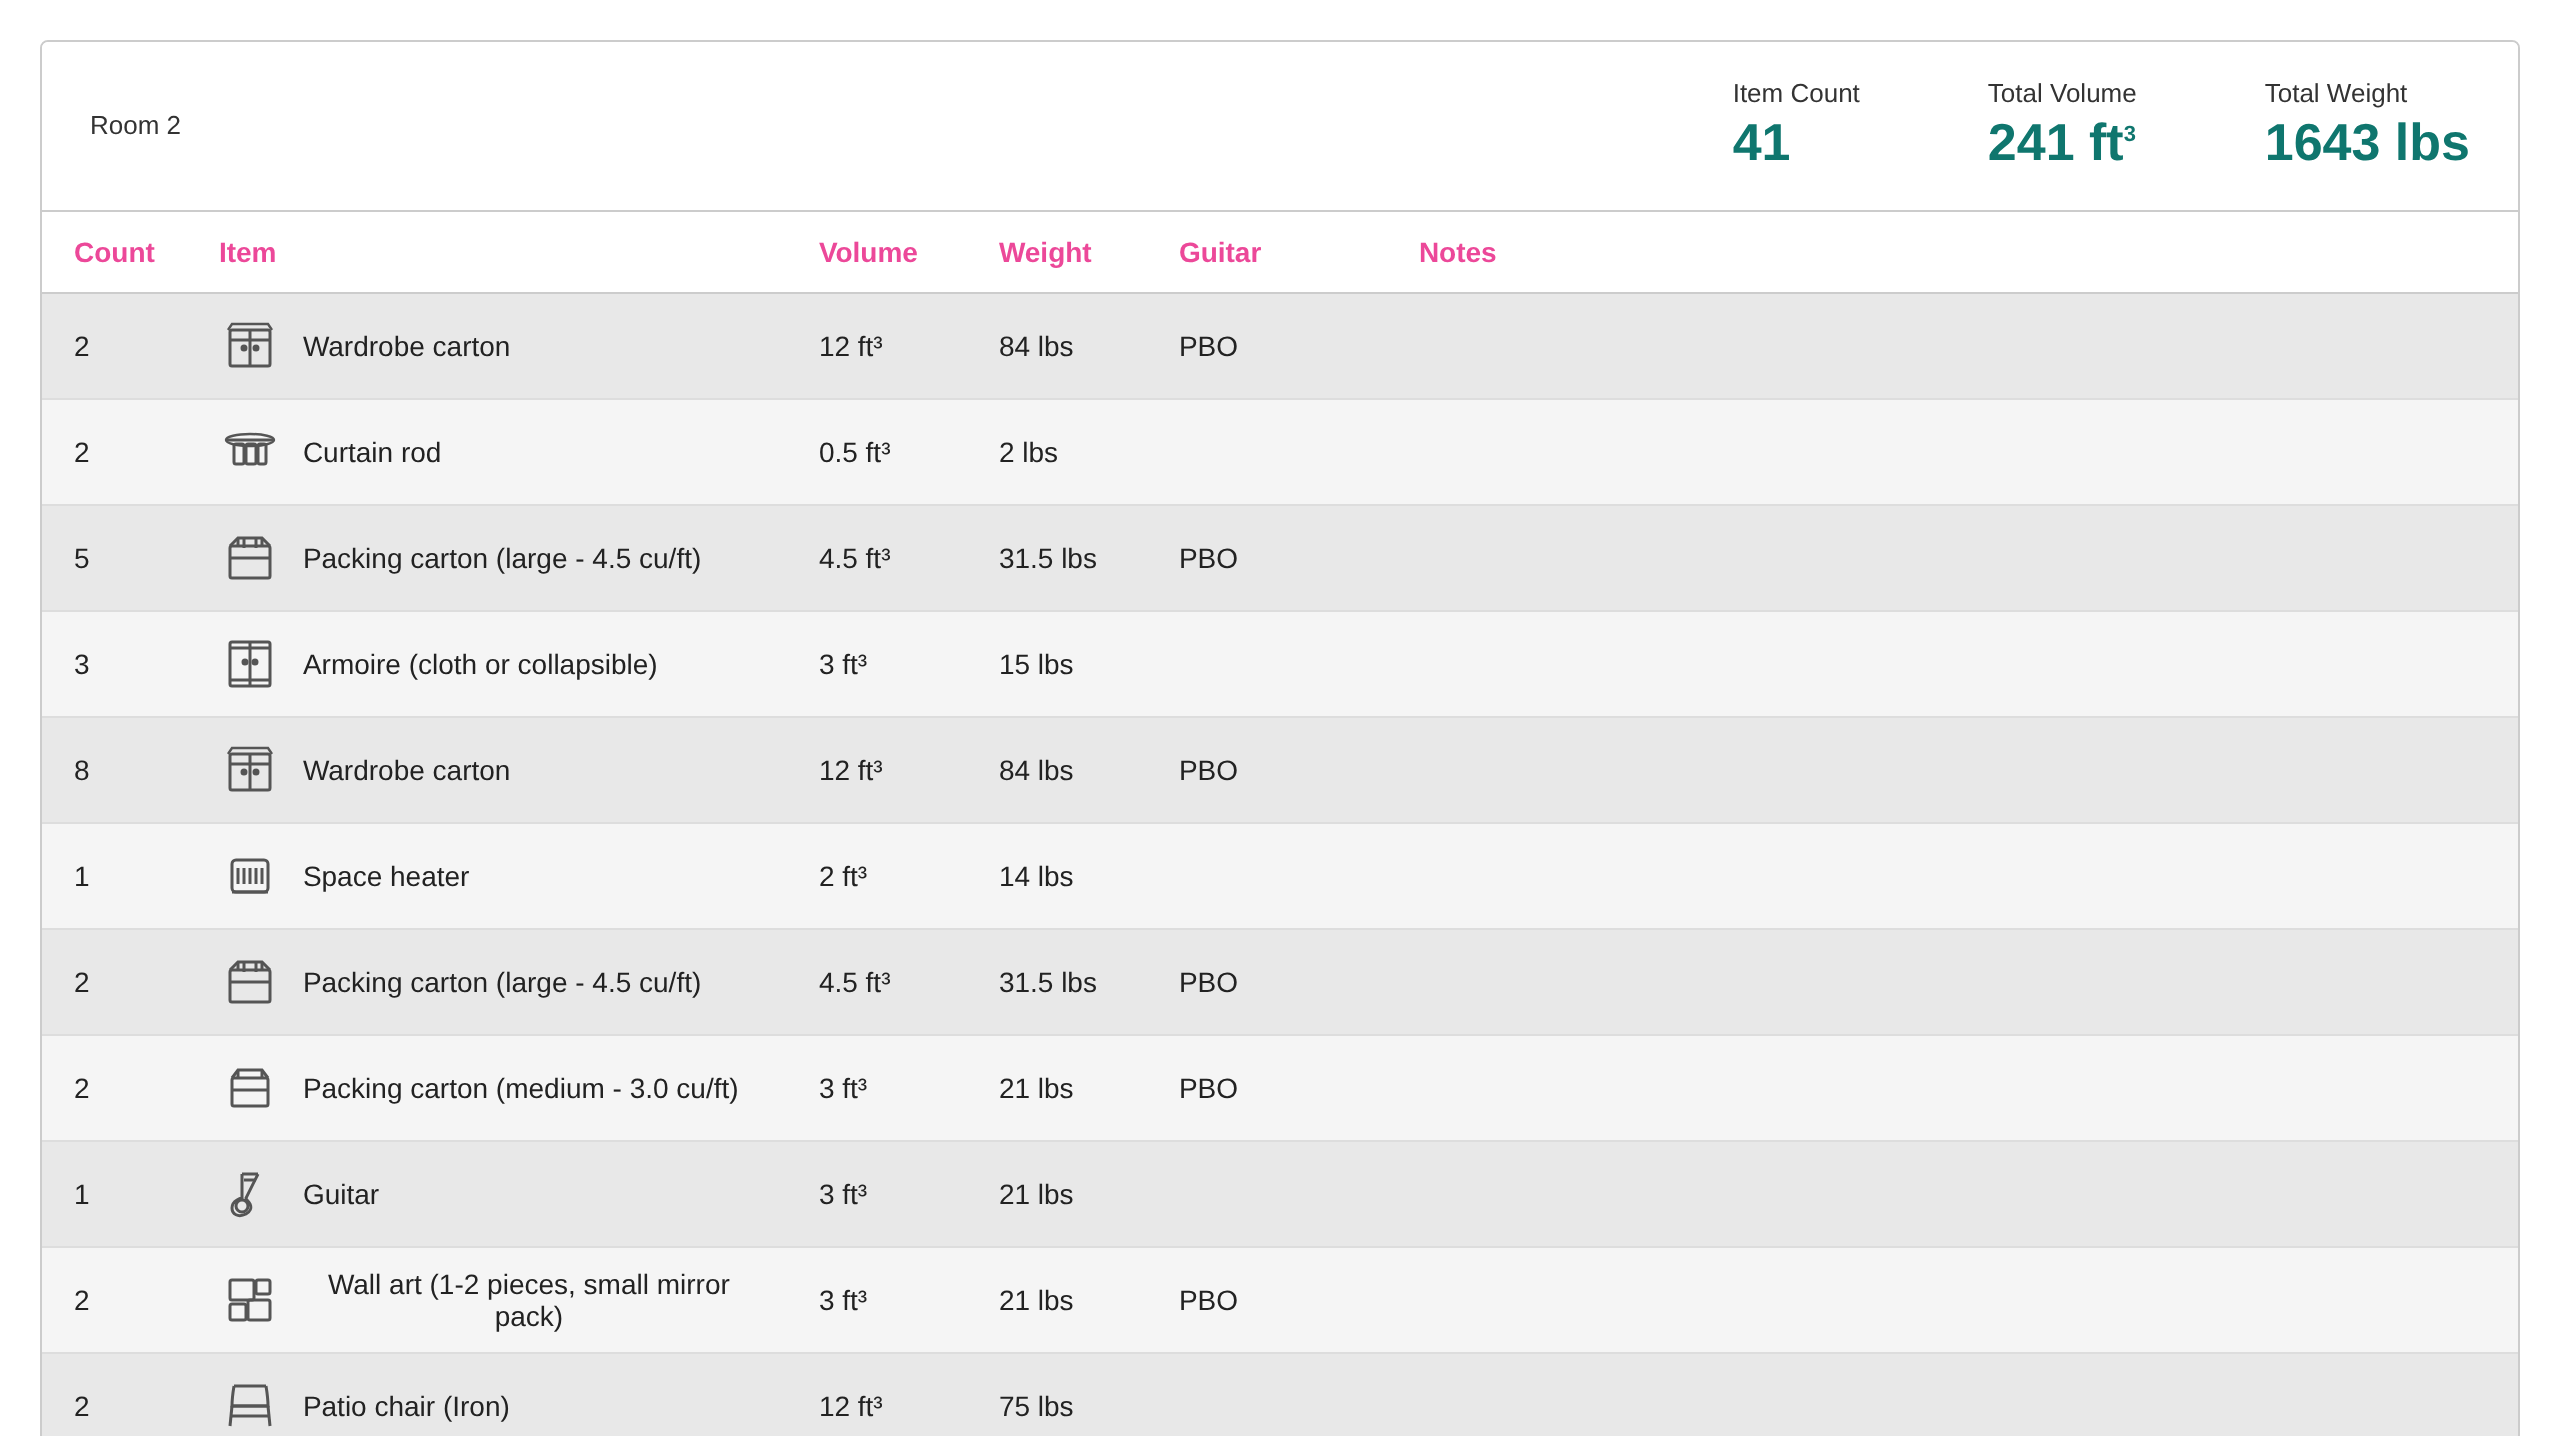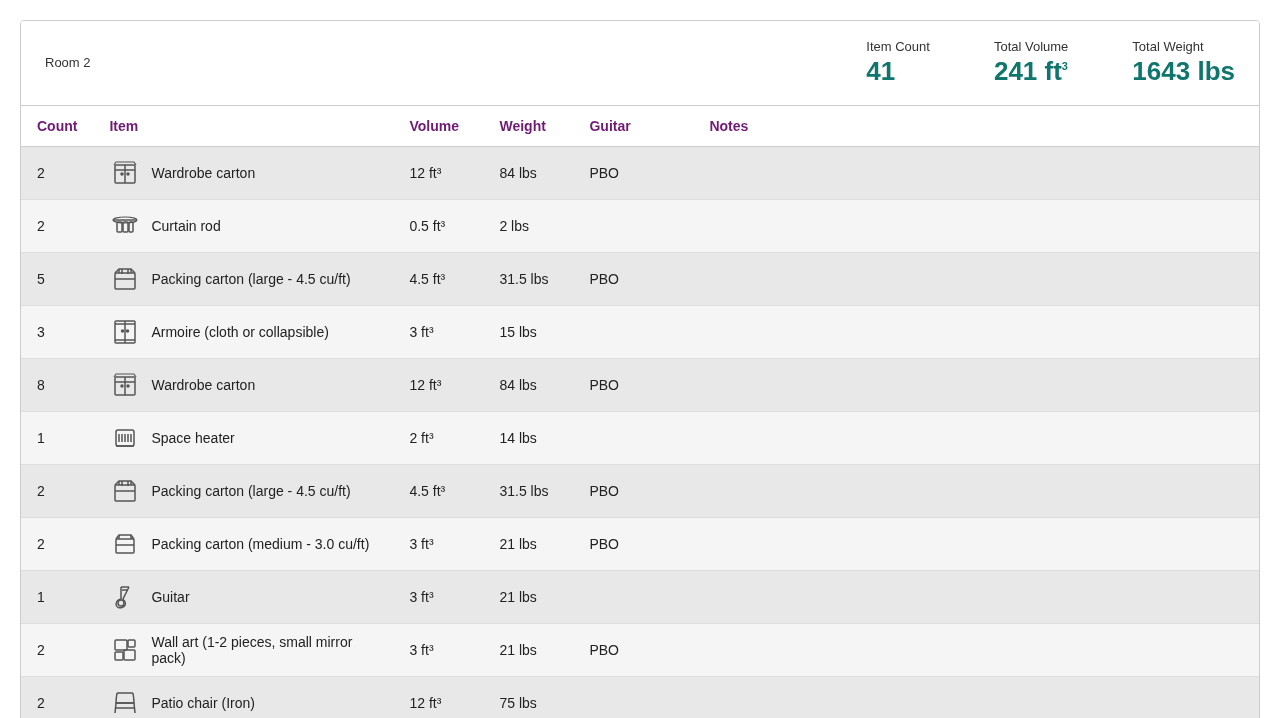--- a/index.html
+++ b/index.html
@@ -65,21 +65,21 @@
       border-collapse: collapse;
     }
     thead tr {
       border-bottom: 1px solid #ccc;
     }
     thead th {
       padding: 12px 16px;
       text-align: left;
       font-weight: bold;
       font-size: 14px;
-      color: #701a75;
+      color: #ec4899;
       background: #fff;
     }
     tbody tr {
       border-bottom: 1px solid #ddd;
     }
     tbody tr:nth-child(odd) {
       background: #e8e8e8;
     }
     tbody tr:nth-child(even) {
       background: #f5f5f5;
@@ -87,20 +87,21 @@
     tbody td {
       padding: 10px 16px;
       vertical-align: middle;
       font-size: 14px;
       color: #222;
     }
     .item-cell {
       display: flex;
       align-items: center;
       gap: 10px;
+      text-align: center;
     }
     .item-icon {
       width: 32px;
       height: 32px;
       display: flex;
       align-items: center;
       justify-content: center;
       flex-shrink: 0;
     }
     .item-icon svg {

